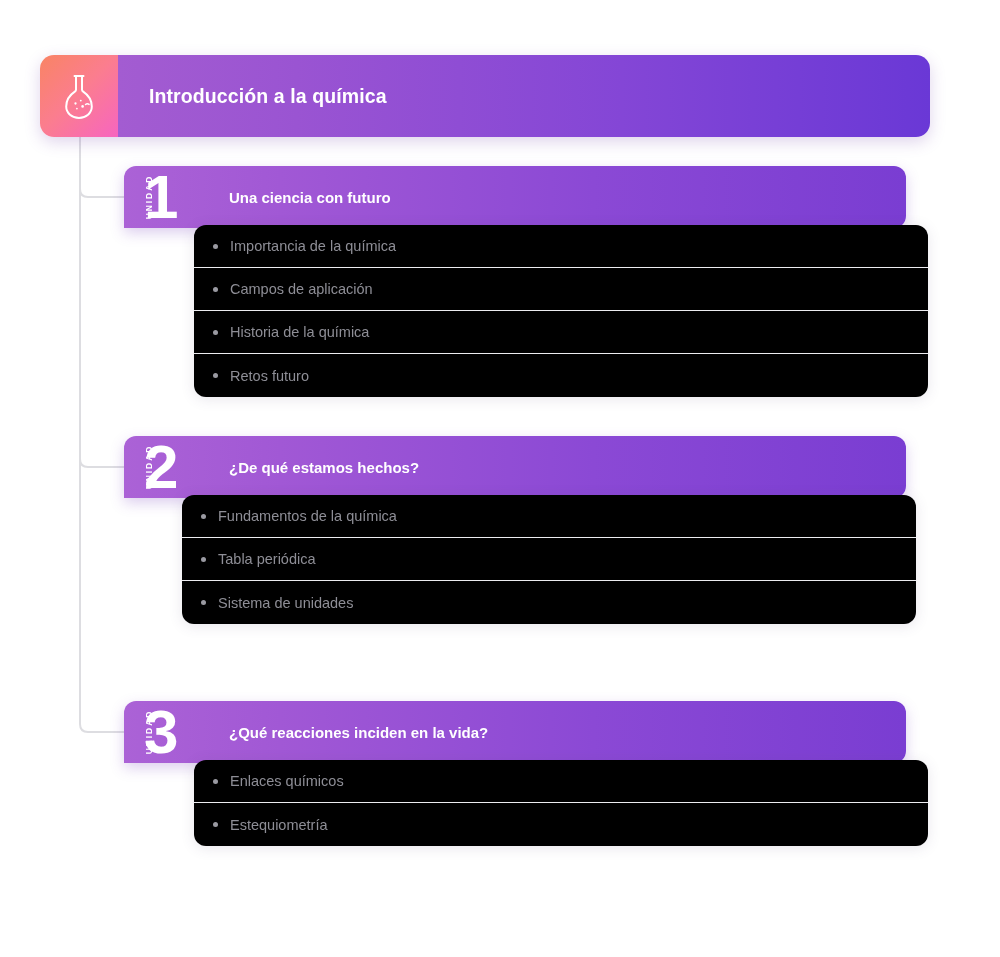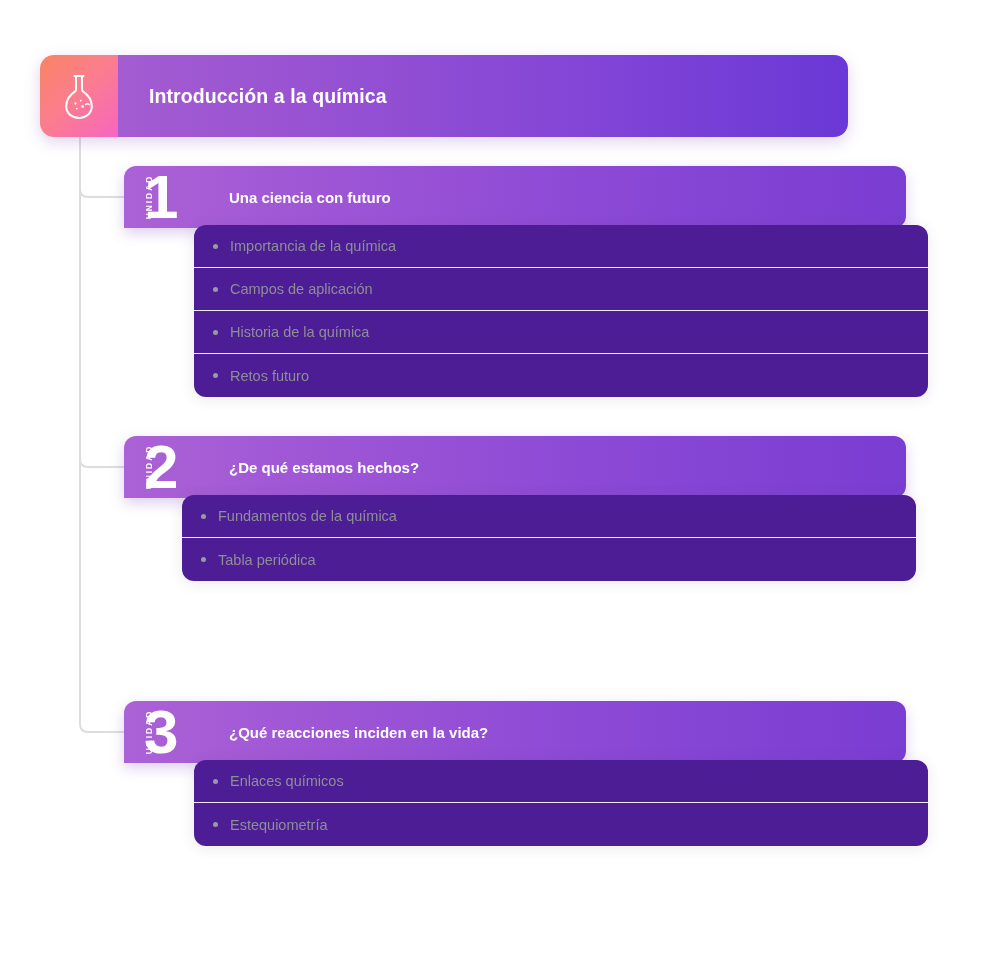--- a/index.html
+++ b/index.html
@@ -25,21 +25,21 @@
     left: 0; top: 0;
     width: 1000px; height: 957px;
     pointer-events: none;
   }
 
   
   .course-header {
     position: absolute;
     left: 40px;
     top: 55px;
-    width: 808px;
+    width: 890px;
     height: 82px;
     border-radius: 14px;
     overflow: hidden;
     display: flex;
     align-items: stretch;
     box-shadow: 0 5px 16px rgba(110, 60, 170, 0.22);
   }
   .course-header-icon {
     width: 78px;
     flex: 0 0 78px;
@@ -117,21 +117,21 @@
     font-size: 15px;
     font-weight: bold;
     padding-right: 24px;
     white-space: nowrap;
     margin-left: 33px;
   }
 
   
   .topic-card {
     position: absolute;
-    background: #4c1d95;
+    background: #000000;
     border-radius: 12px;
     box-shadow: 0 2px 14px rgba(80, 60, 110, 0.13);
   }
   .topic-row {
     height: 43px;
     display: flex;
     align-items: center;
     border-bottom: 1px solid #ececf0;
     padding-left: 19px;
   }
@@ -221,20 +221,24 @@
     </div>
     <div class="topic-card" style="left:58px; top:59px; width:734px;">
       <div class="topic-row">
         <span class="topic-bullet"></span>
         <span class="topic-label">Fundamentos de la química</span>
       </div>
       <div class="topic-row">
         <span class="topic-bullet"></span>
         <span class="topic-label">Tabla periódica</span>
       </div>
+      <div class="topic-row">
+        <span class="topic-bullet"></span>
+        <span class="topic-label">Sistema de unidades</span>
+      </div>
     </div>
   </div>
 
   <div class="unit" style="left:124px; top:701px; width:804px;">
     <div class="unit-header" style="width:782px;">
       <div class="unit-badge">
         <span class="unit-badge-word">UNIDAD</span>
         <span class="unit-badge-number">3</span>
       </div>
       <div class="unit-header-title">¿Qué reacciones inciden en la vida?</div>

